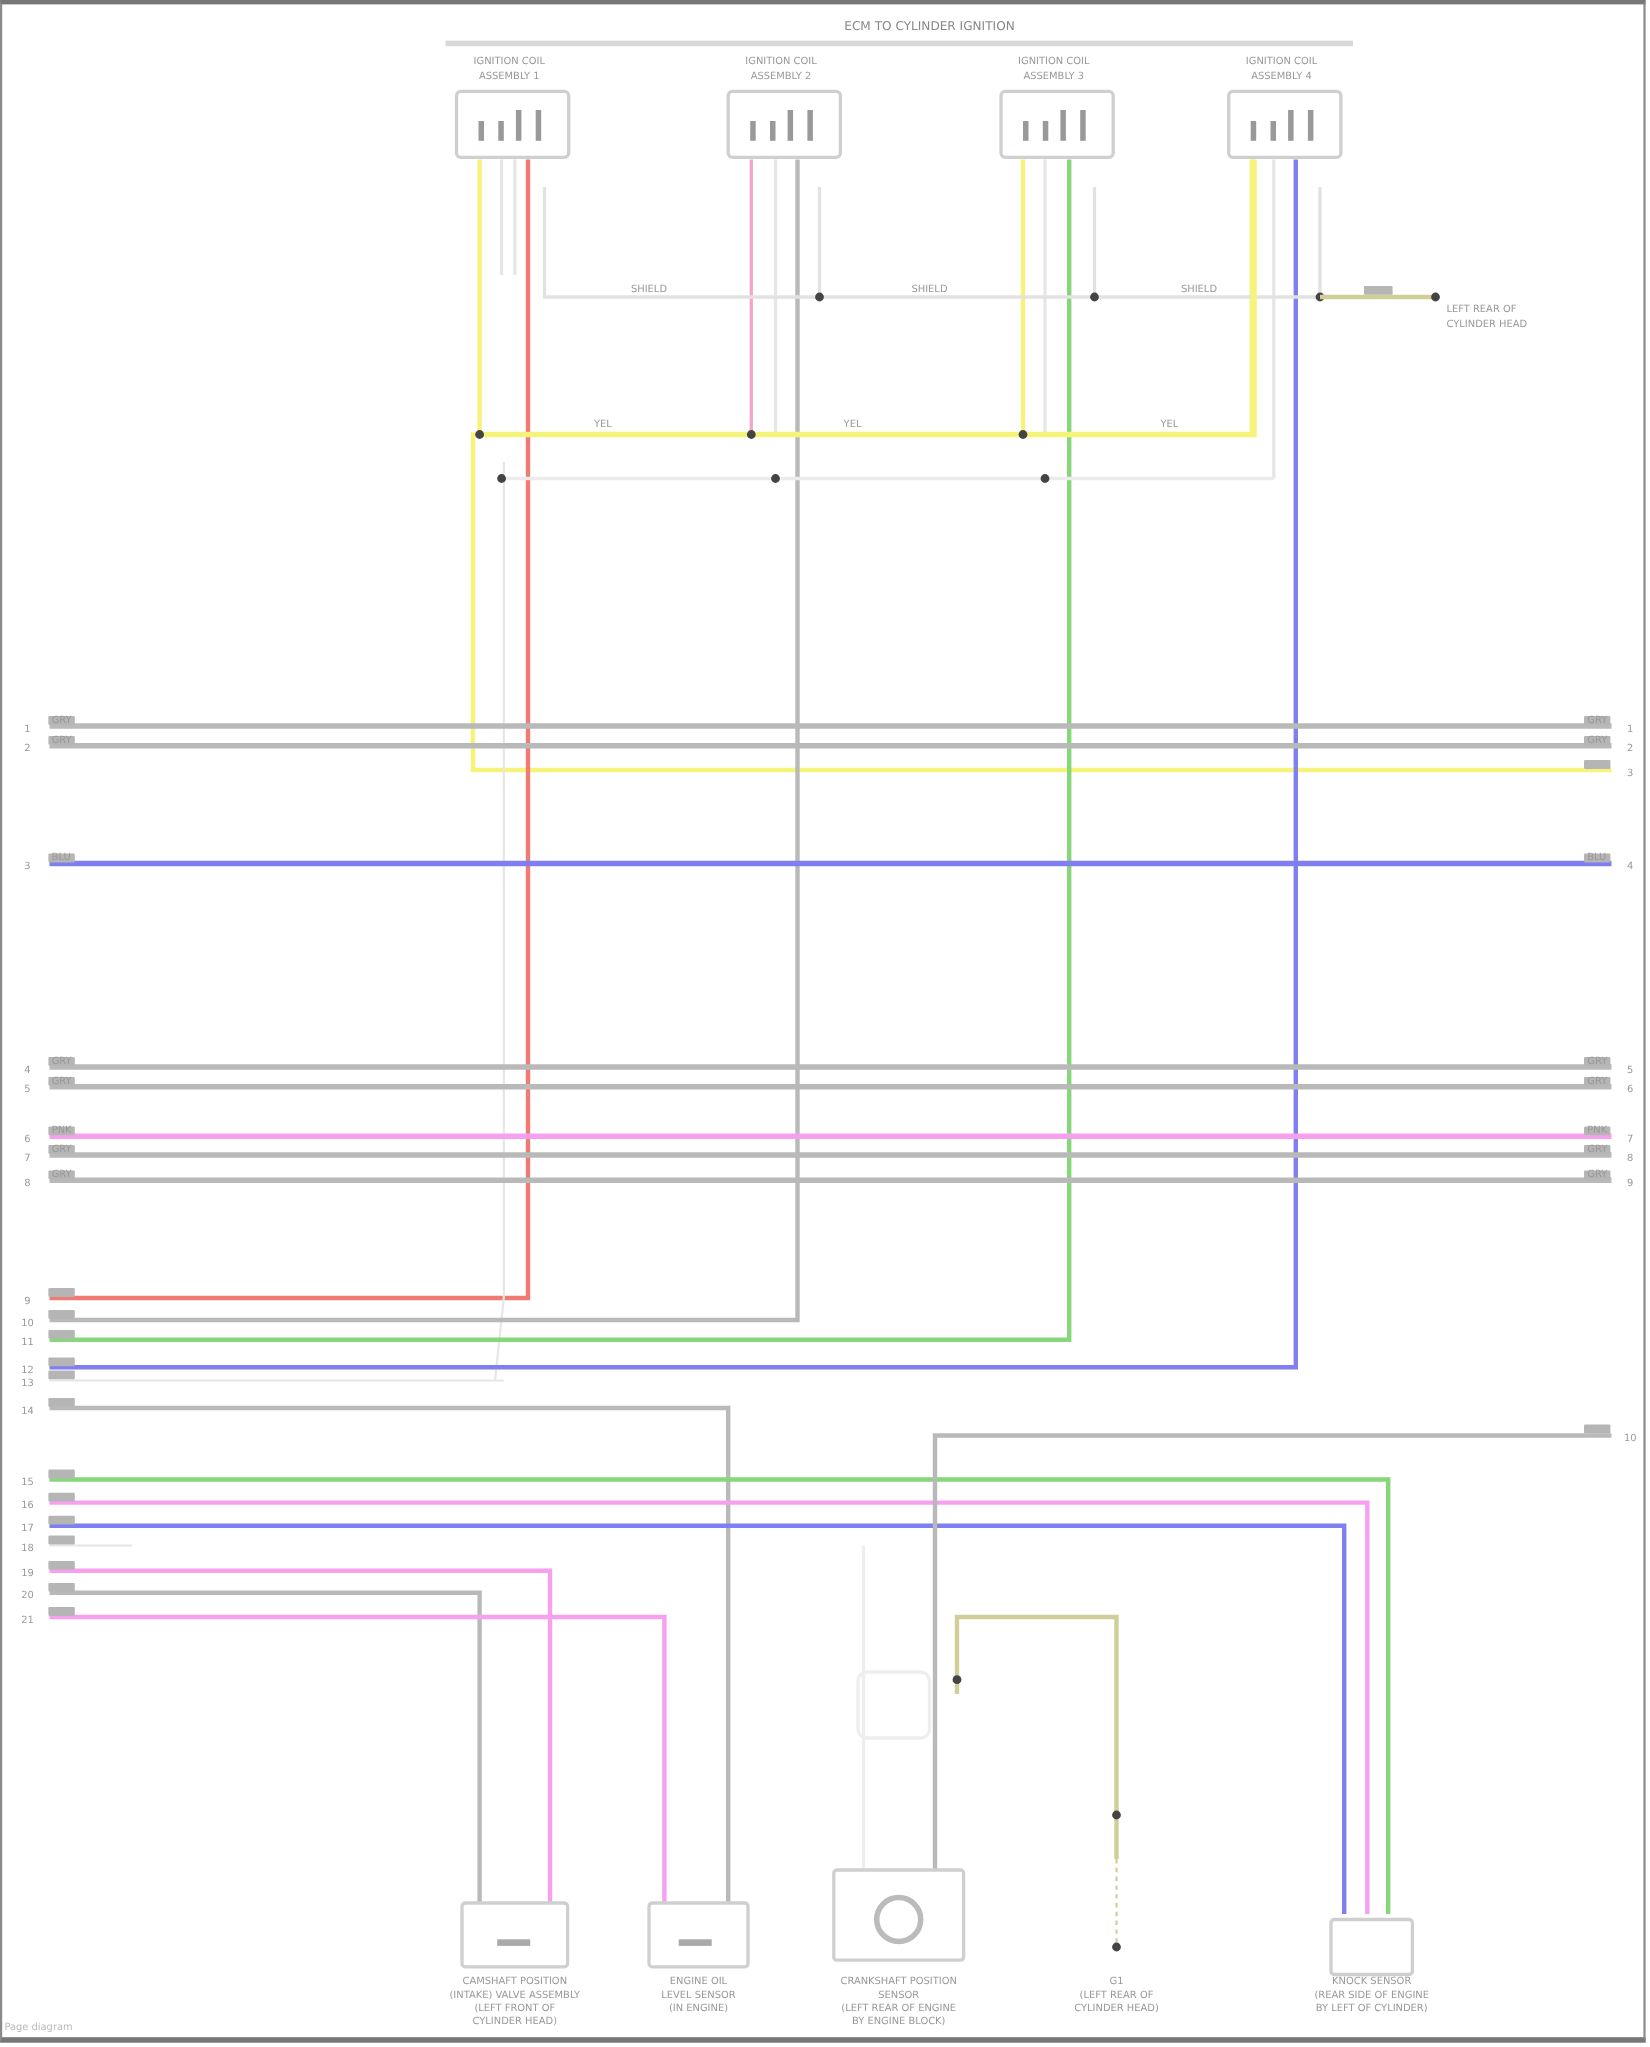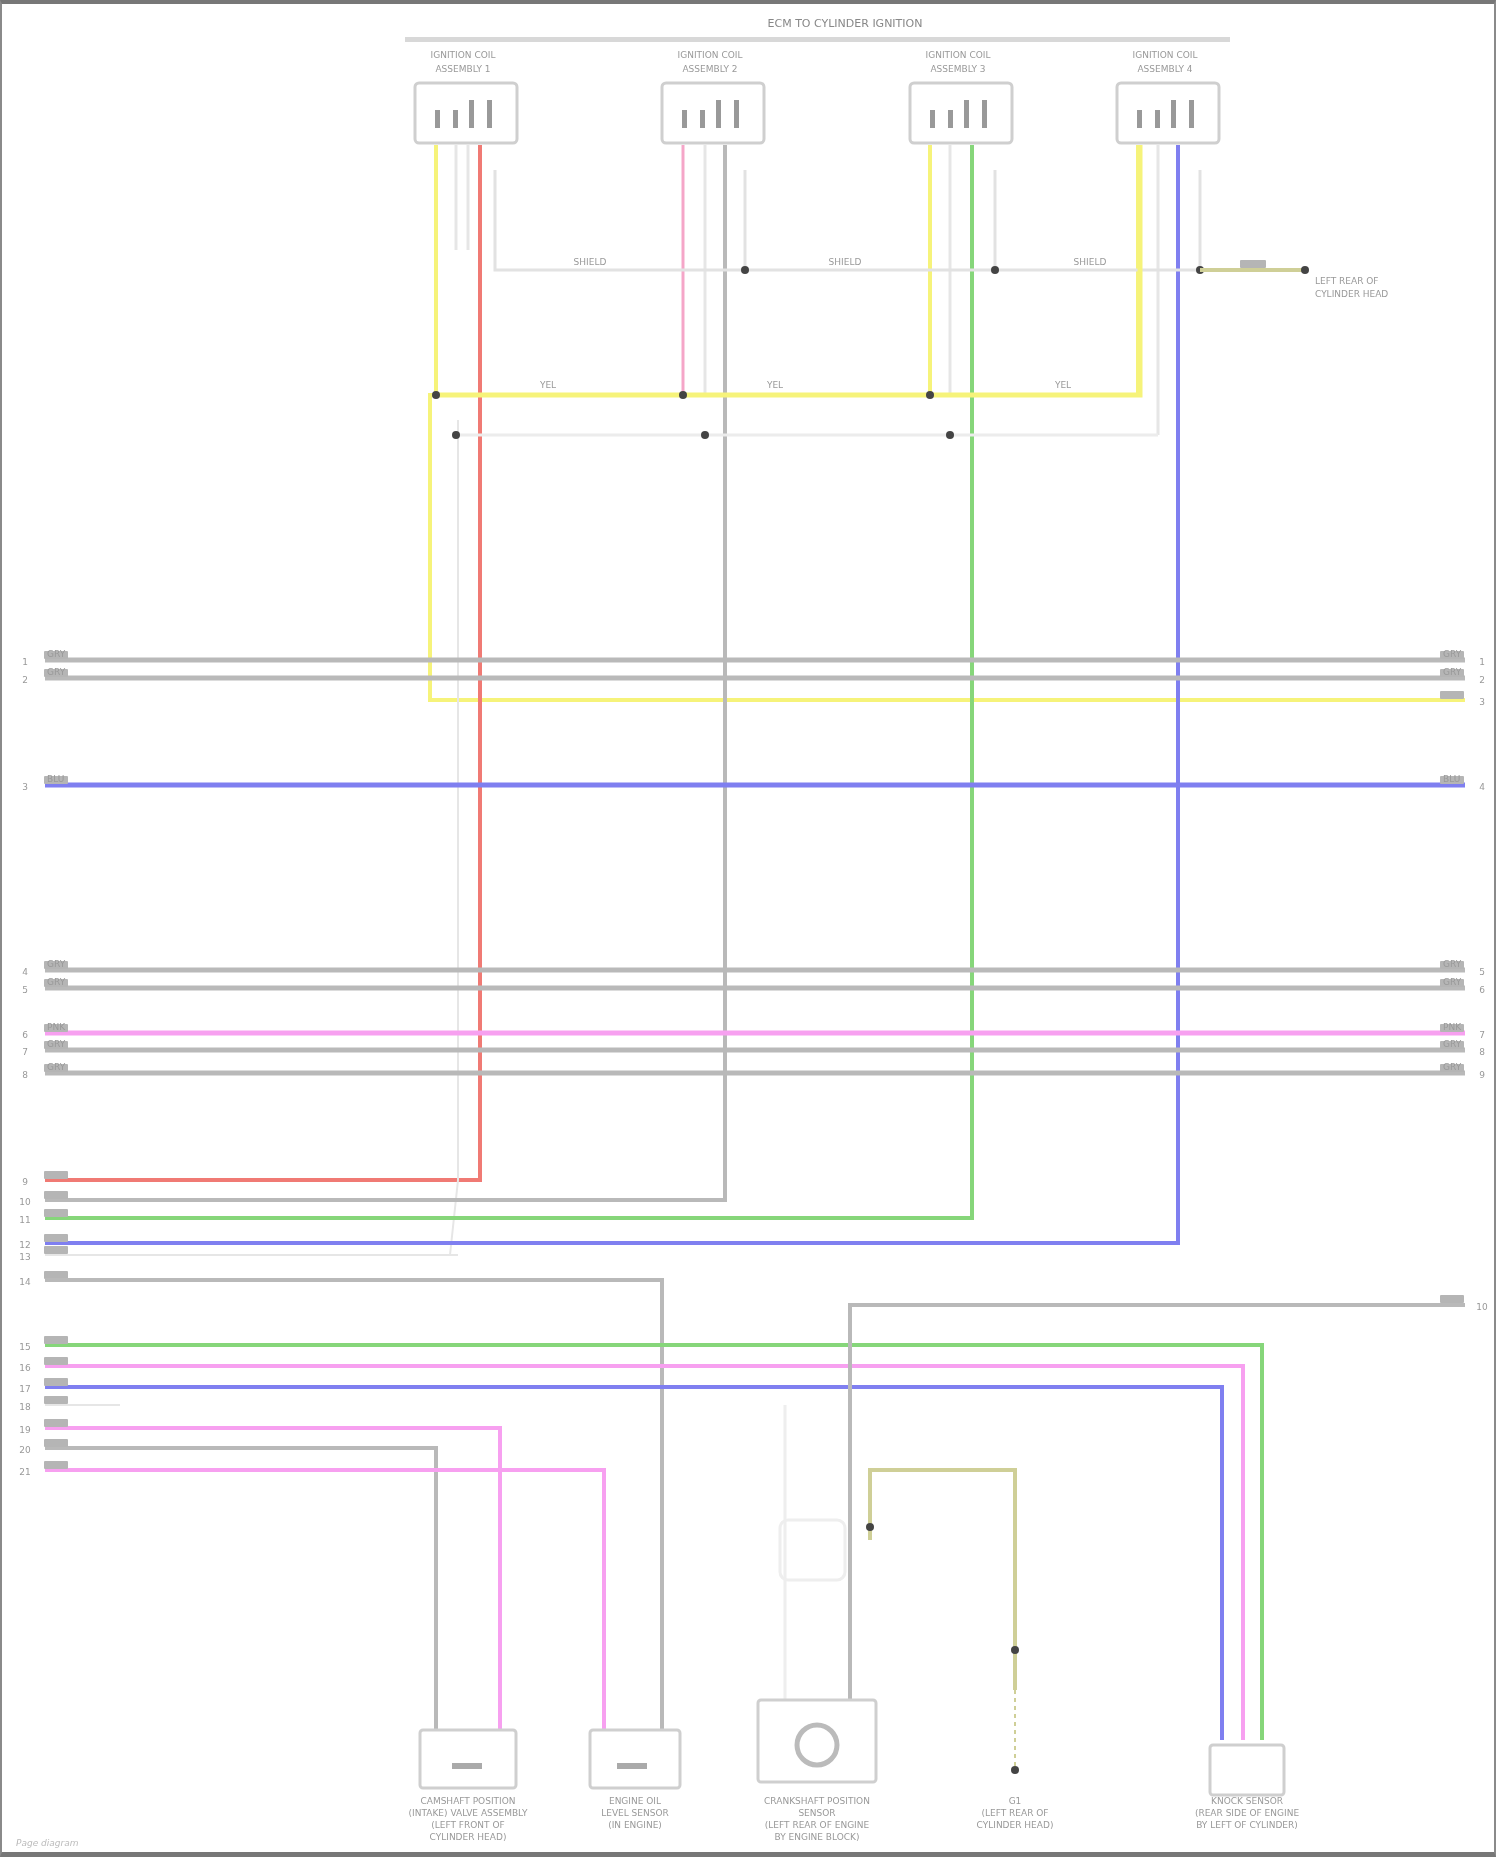--- a/index.html
+++ b/index.html
@@ -1,21 +1,21 @@
 <!DOCTYPE html>
 <html><head>
 <meta charset="utf-8">
 <style>
   html,body{margin:0;padding:0;background:#fff;}
   body{width:1500px;height:1861px;position:relative;overflow:hidden;font-family:"DejaVu Sans",sans-serif;}
   .frame{position:absolute;left:0;top:0;width:1496px;height:1857px;border:2px solid #8a8a8a;border-top:4px solid #777;border-bottom:5px solid #777;box-sizing:border-box;}
   svg{position:absolute;left:0;top:0;}
   .lbl{font-family:"DejaVu Sans",sans-serif;font-size:9px;fill:#999;}
   .title{font-family:"DejaVu Sans",sans-serif;font-size:11px;fill:#888;}
-  .water{position:absolute;left:16px;top:1838px;font-size:9px;color:#bbb;font-style:italic;}
+  .water{position:absolute;left:4px;top:1838px;font-size:9px;color:#bbb;}
 </style>
 </head>
 <body>
 
 <div class="frame"></div>
 
 <svg id="dg" width="1500" height="1861" viewBox="0 0 1500 1861">
     <text x="845" y="27" class="title" text-anchor="middle">ECM TO CYLINDER IGNITION</text>
     <rect x="405" y="37" width="825" height="5" fill="#d8d8d8"></rect>
     <text x="463" y="58" class="lbl" text-anchor="middle">IGNITION COIL</text>

